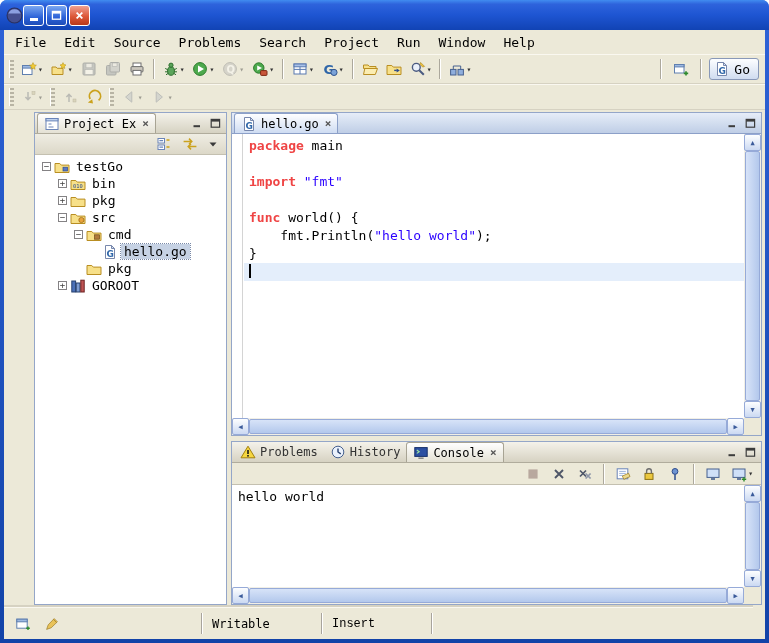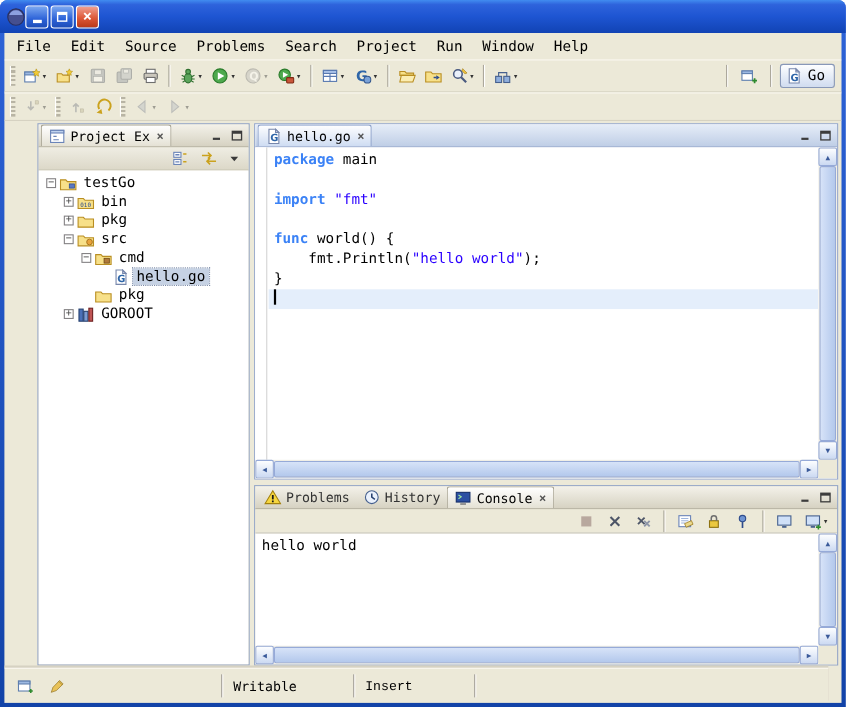--- a/index.html
+++ b/index.html
@@ -66,21 +66,21 @@
   .expander.none{border:none;background:transparent;}
   .tlabel{padding:0 3px;}
   .tlabel.sel{background:#C6D2E4;outline:1px dotted #7A8AA8;}
   
   .editbody{flex:1;position:relative;background:#fff;}
   .ruler{position:absolute;left:0;top:0;bottom:17px;width:11px;background:#fff;border-right:1px solid #D4D4D4;}
   .code{position:absolute;left:12px;top:0;right:17px;bottom:17px;overflow:hidden;padding-top:3px;font-size:13px;}
   .codeline{min-height:18px;line-height:18px;white-space:pre;padding-left:5px;}
   .codeline.current{background:#E4EEFB;}
   .caret{display:inline-block;width:2px;height:14px;background:#000;vertical-align:-2px;}
-  .tok-kw{color:#3b82f6;font-weight:bold;}
+  .tok-kw{color:#ef4444;font-weight:bold;}
   .tok-str{color:#2A00FF;}
   .tok-pl{color:#000;}
   
   .vsb{position:absolute;right:0;top:0;bottom:17px;width:17px;background:#F1EFE6;}
   .hsb{position:absolute;left:0;right:17px;bottom:0;height:17px;background:#F1EFE6;}
   .sbbtn{position:absolute;width:17px;height:17px;background:linear-gradient(180deg,#FDFEFF,#CBD9F2);
     border:1px solid #96AAD8;border-radius:2px;color:#3A5A9A;font-size:7px;display:flex;align-items:center;justify-content:center;}
   .vsb .up{top:0;left:0;} .vsb .down{bottom:0;left:0;}
   .hsb .left{left:0;top:0;} .hsb .right{right:0;top:0;}
   .vthumb{position:absolute;left:1px;right:1px;top:17px;bottom:17px;background:linear-gradient(90deg,#D7E3F8,#B3C8EC);

